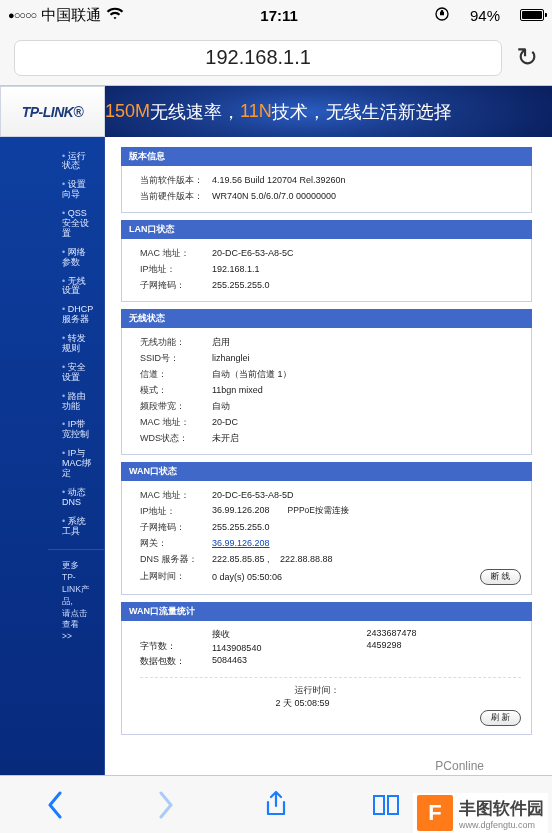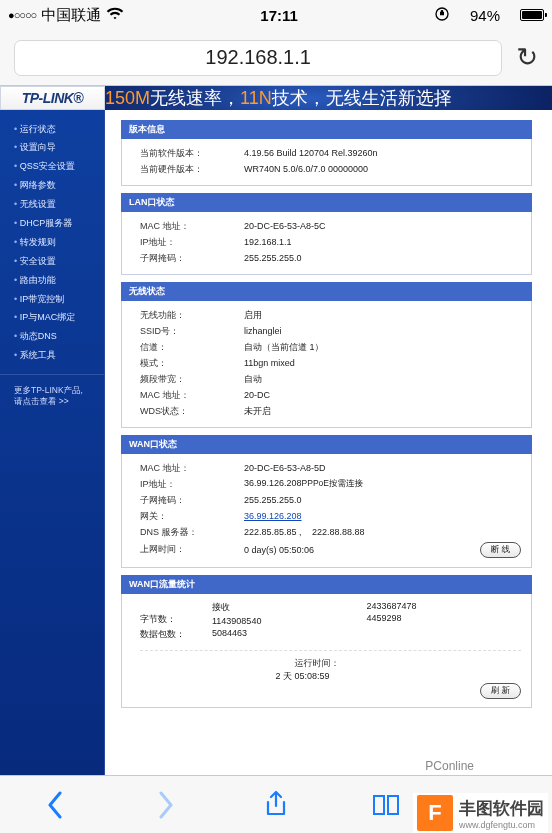--- a/index.html
+++ b/index.html
@@ -53,21 +53,21 @@
     .reload-icon { font-size: 26px; color: #333; }
     
     .page {
       background: #fff;
       height: calc(833px - 30px - 56px - 58px);
       display: flex;
       flex-direction: column;
     }
     
     .router-header {
-      height: 24px;
+      height: 51px;
       display: flex;
       align-items: stretch;
     }
     .logo-box {
       width: 105px;
       background: linear-gradient(#fff,#f1f1f1);
       border: 1px solid #cfd6e2;
       display: flex;
       align-items: center;
       justify-content: center;
@@ -92,20 +92,21 @@
     }
     .banner .hl { color: #ff9a2e; }
     
     .router-body { flex: 1; display: flex; background: #fff; }
     .sidebar {
       width: 105px;
       background: linear-gradient(180deg,#0e3fa0 0%, #072a7d 100%);
       border-right: 1px solid #2a4aa0;
       padding-top: 10px;
       font-size: 9px;
+      padding-left: 48px;
     }
     .sidebar a {
       display: block;
       color: #dfe8ff;
       text-decoration: none;
       padding: 4.5px 10px 4.5px 14px;
       position: relative;
       line-height: 1.1;
     }
     .sidebar a::before { content:"• "; color:#8fb2ff; }
@@ -130,25 +131,25 @@
       font-size: 9px;
       padding: 3px 8px;
       font-weight: bold;
     }
     .section-body {
       border: 1px solid #c8cfe2;
       border-top: none;
       padding: 6px 10px 8px 18px;
       margin-bottom: 7px;
     }
-    .row { display: flex; padding: 1.5px 0; align-items: center; gap: 32px; }
+    .row { display: flex; padding: 1.5px 0; align-items: center; }
     .lbl { width: 72px; color: #333; }
     .val { flex: 1; color: #222; }
     .val.link { color: #1048b8; text-decoration: underline; }
-    .ppp { font-size: 8.5px;}
+    .ppp { margin-left: 18px; font-size: 8.5px;}
     .dns2 { margin-left: 8px; }
     .btn {
       display: inline-block;
       border: 1px solid #555;
       border-radius: 9px;
       padding: 1px 10px;
       font-size: 8.5px;
       background: linear-gradient(#fff,#e8e8e8);
       margin-left: auto;
     }
@@ -165,21 +166,21 @@
       border-top: 1px solid #c9c9c9;
       display: flex;
       align-items: center;
       justify-content: space-around;
       color: #1a7cff;
       font-size: 28px;
     }
     .toolbar span { display:flex; align-items:center; justify-content:center; width:56px;}
     
     .wm-pconline {
-      position:absolute; right:78px; bottom:60px;
+      position:absolute; right:68px; bottom:60px;
       font-size:12px; color:#888; font-family: Arial; margin-left: 36px;
     }
     .wm-fengtu {
       position:absolute; right:4px; bottom:0;
       display:flex; align-items:center;
       font-size:17px; font-weight:bold; color:#444;
       background:#fff; padding:2px 4px;
     }
     .wm-fengtu .fl {
       width:36px; height:36px; background:#ff7b1a;

